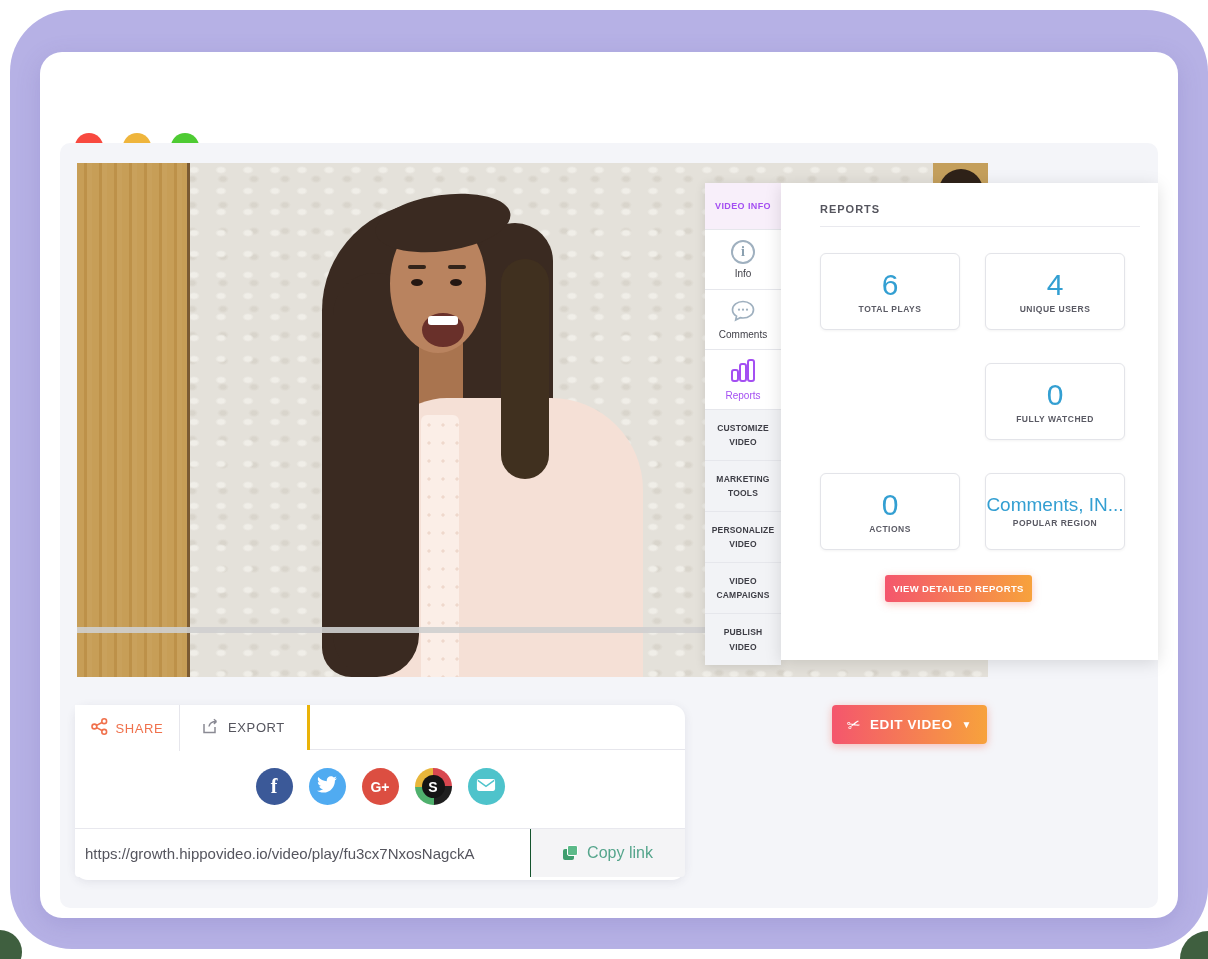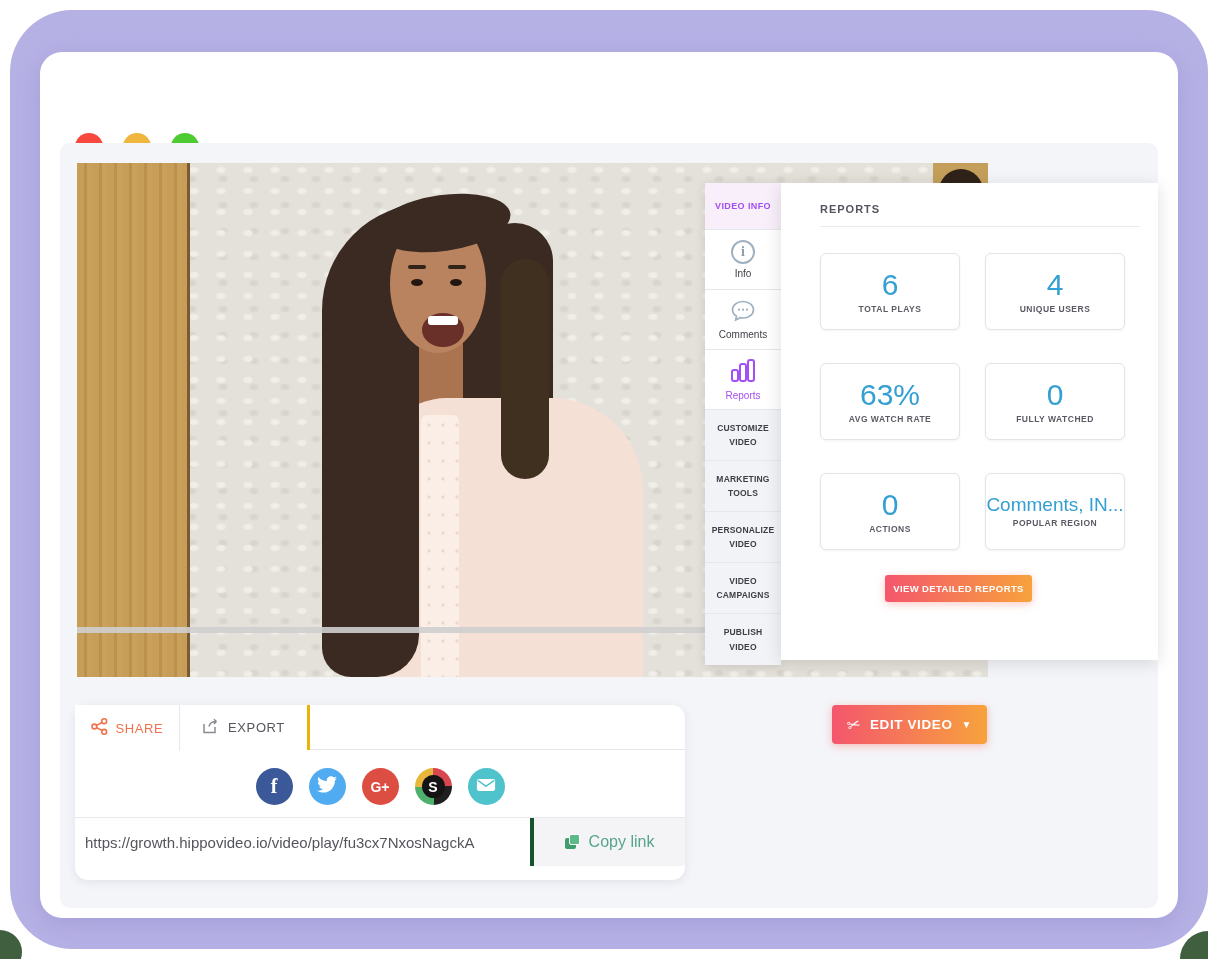--- a/index.html
+++ b/index.html
@@ -111,26 +111,26 @@
   .social { width:37px; height:37px; border-radius:50%; display:flex; align-items:center; justify-content:center;
     color:#fff; cursor:pointer; position:relative; }
   .social.fb { background:var(--facebook_blue,#3b5998); font-family:"Liberation Serif", serif;
     font-weight:bold; font-size:20px; }
   .social.tw { background:var(--twitter_blue,#50abf1); }
   .social.gp { background:var(--gplus_red,#dc4e41); font-weight:bold; font-size:14px; }
   .social.sw { background:conic-gradient(#d8474f 0 25%, #1f1f1f 25% 50%, #4fb06d 50% 75%, #e8b63a 75% 100%); }
   .sw-inner { width:23px; height:23px; border-radius:50%; background:#141414; color:#fff; font-weight:bold;
     font-size:14px; display:flex; align-items:center; justify-content:center; }
   .social.em { background:var(--email_teal,#4ec3cb); }
-  .url-row { position:absolute; left:0; bottom:0; width:610px; height:63px; border-top:1px solid #e8e8ee; }
+  .url-row { position:absolute; left:0; bottom:0; width:610px; height:52px; border-top:1px solid #e8e8ee; }
   .url-input { position:absolute; left:0; top:0; width:455px; height:48px; border:none; outline:none;
     padding:0 10px; font-size:15px; color:#55555e; font-family:"Liberation Sans", sans-serif;
     background:#fff; border-radius:0 0 0 4px; }
   .copy-link { position:absolute; left:455px; top:0; width:155px; height:48px; background:#f4f4f6;
-    border-left:4px solid #14532d; display:flex; align-items:center; justify-content:center; gap:8px;
+    border-left:1px solid #14532d; display:flex; align-items:center; justify-content:center; gap:8px;
     color:var(--copy_green,#55a58c); font-size:16px; cursor:pointer; border-radius:0 0 4px 0; }
   .copy-glyph { position:relative; width:16px; height:16px; }
   .copy-glyph .back { position:absolute; left:0; top:4px; width:11px; height:11px; background:#3e9e6e; border-radius:2px; }
   .copy-glyph .front { position:absolute; left:4px; top:0; width:11px; height:11px; background:#5cba89;
     border:1px solid #fff; border-radius:2px; }
 
   
   .edit-video-btn { position:absolute; left:772px; top:562px; width:155px; height:39px;
     background:linear-gradient(90deg, var(--grad_pink,#f4566d), var(--grad_orange,#f7a23c));
     border:none; border-radius:4px; color:#fff; display:flex; align-items:center; justify-content:center;
@@ -228,24 +228,20 @@
         <div class="reports-divider"></div>
 
         <div class="stat-card r0c0">
           <div class="stat-value">6</div>
           <div class="stat-label">TOTAL PLAYS</div>
         </div>
         <div class="stat-card r0c1">
           <div class="stat-value">4</div>
           <div class="stat-label">UNIQUE USERS</div>
         </div>
-        <div class="stat-card r1c0">
-          <div class="stat-value">63%</div>
-          <div class="stat-label">AVG WATCH RATE</div>
-        </div>
         <div class="stat-card r1c1">
           <div class="stat-value">0</div>
           <div class="stat-label">FULLY WATCHED</div>
         </div>
         <div class="stat-card r2c0">
           <div class="stat-value">0</div>
           <div class="stat-label">ACTIONS</div>
         </div>
         <div class="stat-card r2c1">
           <div class="stat-value small">Comments, IN...</div>

